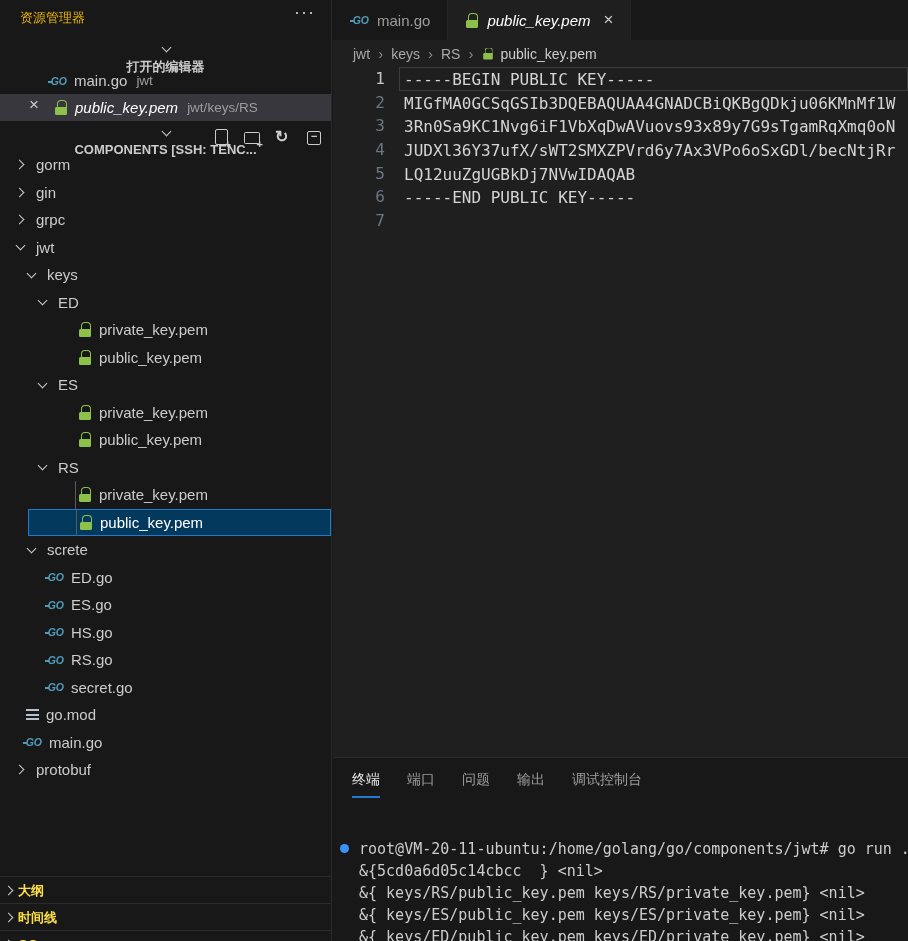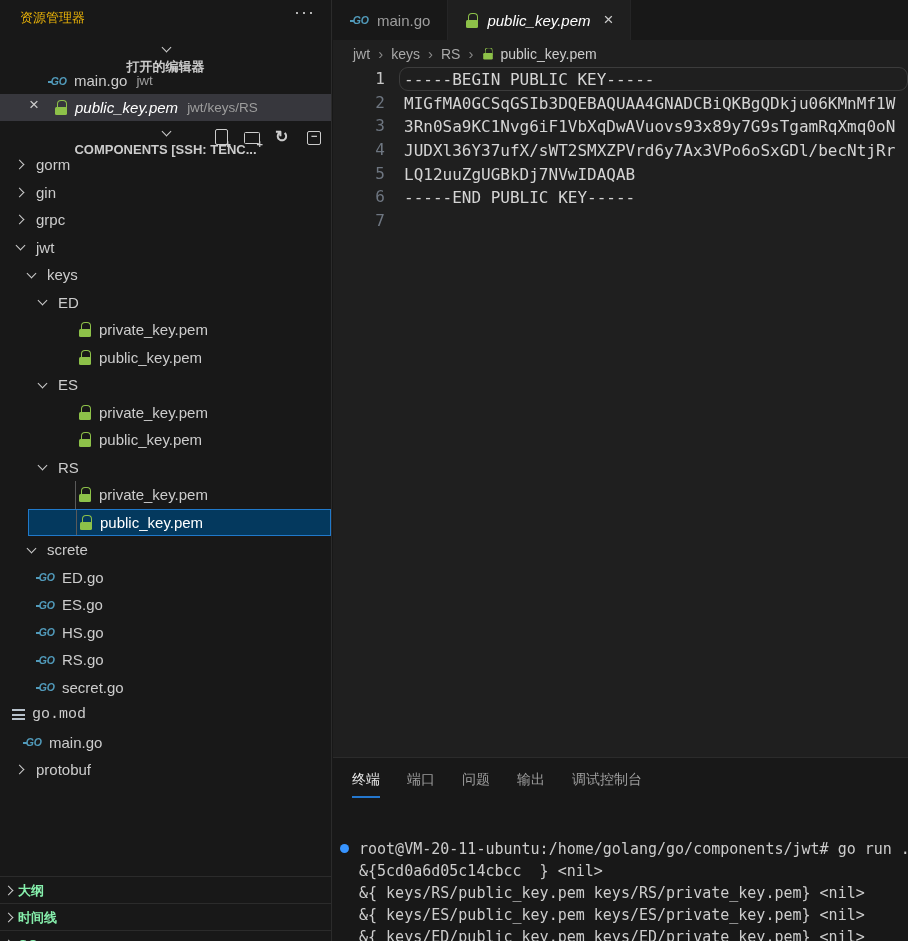--- a/index.html
+++ b/index.html
@@ -70,30 +70,30 @@
 
   
   .tree { position:absolute; top:151px; left:0; right:0; }
   .trow { position:relative; height:27.5px; display:flex; align-items:center;
     font-size:15px; color:#cccccc; cursor:pointer; }
   .trow .label { margin-left:7px; white-space:nowrap; }
   .trow.lv0 { padding-left:11px; }
   .trow.lv1 { padding-left:22px; }
   .trow.lv2 { padding-left:33px; }
   .trow.f-lv3 { padding-left:50px;margin-left:28px; }
-  .trow.f-lv2 { padding-left:36px; }
-  .trow.f-lv1 { padding-left:12px;font-family:Liberation Mono, monospace; }
+  .trow.f-lv2 { padding-left:45px; }
+  .trow.f-lv1 { padding-left:26px; }
   .trow.f-lv1g { padding-left:23px; }
   .trow.guide::before { content:""; position:absolute; left:47px; top:0; bottom:0;
     width:1px; background:#5a5a5a; }
   .trow.selected { background:#04395e; border:1px solid #2079ca; }
   .trow.selected .label { color:#ffffff; }
 
   .sb-bottom { position:absolute; left:0; right:0; height:28px; border-top:1px solid #2b2b2b;
-    display:flex; align-items:center; font-size:13px; font-weight:bold; color:#86efac;
+    display:flex; align-items:center; font-size:13px; font-weight:bold; color:#fde047;
     background:#181818; cursor:pointer; }
 
   
   .editor-area { position:absolute; left:333px; top:0; width:575px; height:757px; }
   .tabbar { position:absolute; top:0; left:0; right:0; height:40px; background:#181818;
     display:flex; }
   .tab { display:flex; align-items:center; padding:0 17px; border-right:1px solid #252526;
     font-size:15px; color:#9d9d9d; cursor:pointer; }
   .tab .tname { margin-left:8px; }
   .tab.active { background:#1f1f1f; color:#ffffff; }
@@ -107,21 +107,21 @@
   .breadcrumb .ic-lock { transform:scale(0.8); margin-right:5px; }
   .bc-file { color:#cccccc; cursor:pointer; }
 
   .editor { position:absolute; top:67px; left:0; right:0; bottom:0; background:#1f1f1f;
     overflow:hidden; font-family:"DejaVu Sans Mono","Liberation Mono",monospace;
     font-size:16px; }
   .eline { display:flex; height:23.7px; line-height:23.7px; }
   .eline .ln { width:52px; text-align:right; color:#6e7681; flex:0 0 52px; }
   .eline .codewrap { flex:1; margin-left:14px; border:1px solid transparent; }
   .eline.current .ln { color:#c6c6c6; }
-  .eline.current .codewrap { border-color:#3c3c3c;border-radius:9px; }
+  .eline.current .codewrap { border-color:#3c3c3c; }
   .eline .code { padding-left:4px; color:#d4d4d4; white-space:pre; display:block;
     overflow:hidden; height:100%; }
 
   
   .panel { position:absolute; left:333px; top:757px; width:575px; height:184px;
     background:#181818; border-top:1px solid #2b2b2b; overflow:hidden; }
   .panel-tabs { display:flex; gap:27px; padding:13px 0 0 19px; font-size:14px; }
   .ptab { color:#9d9d9d; padding-bottom:7px; cursor:pointer; }
   .ptab.active { color:#e7e7e7; border-bottom:2px solid #2477ce; }
   .term { position:absolute; top:68px; left:0; right:0; height:116px; overflow:hidden;

